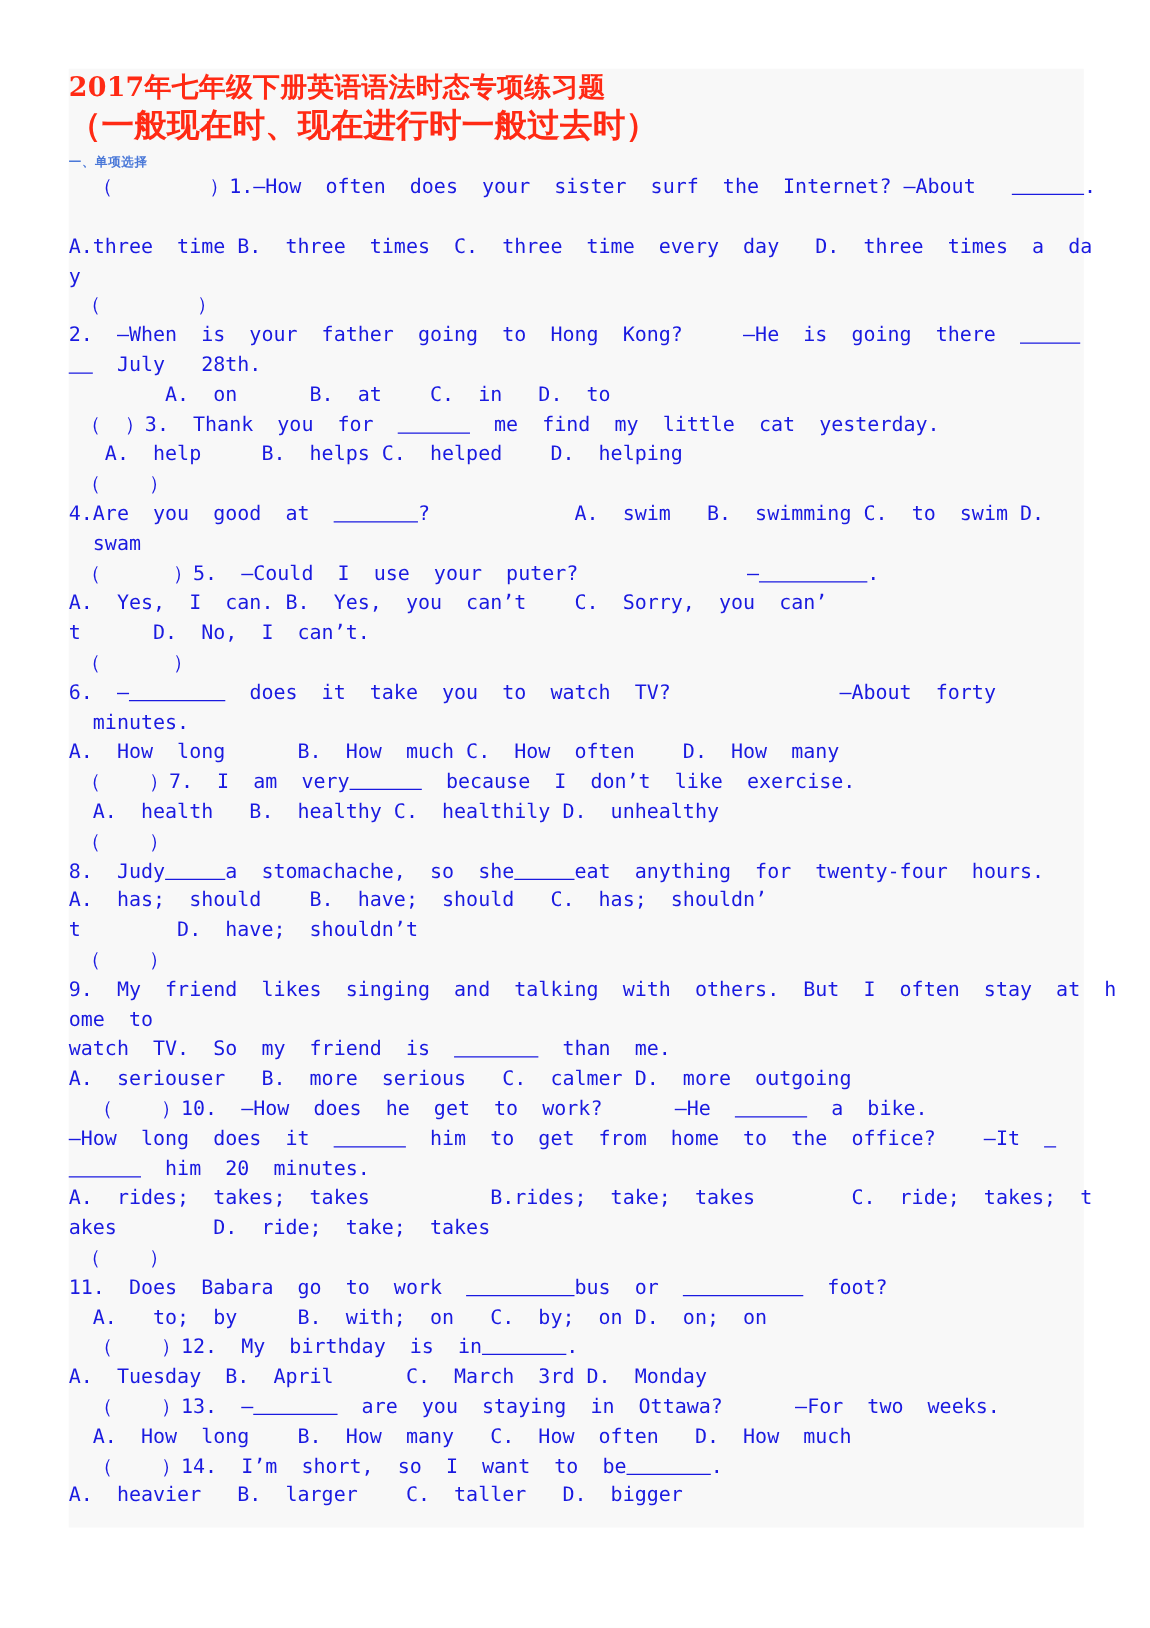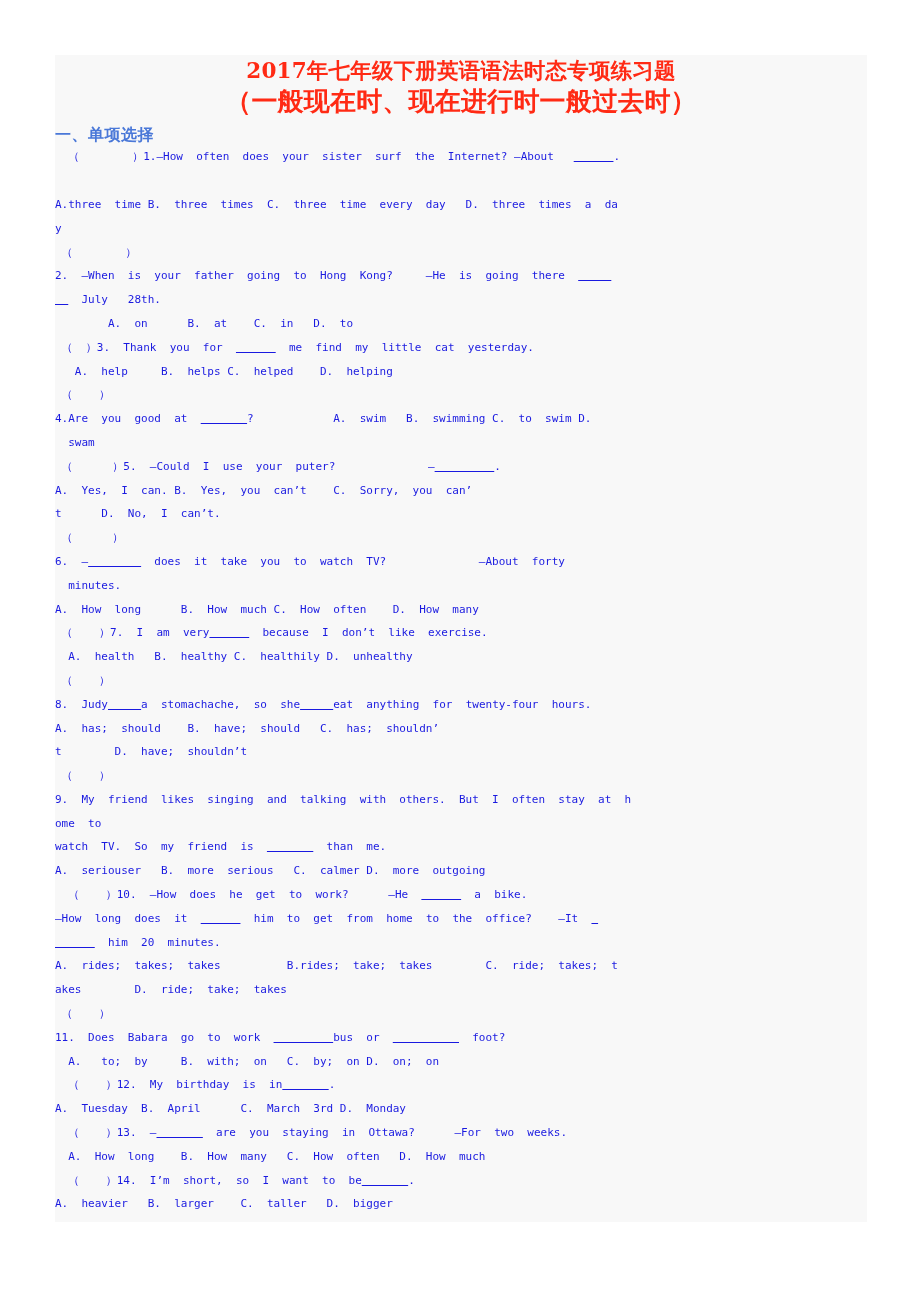--- a/index.html
+++ b/index.html
@@ -29,21 +29,21 @@
     position: absolute;
     left: 55px;
     top: 55px;
     width: 812px;
     box-sizing: border-box;
     padding: 0;
   }
 
   
   .title-block {
-    text-align: center;
+    text-align: left;
     color: #ff2a14;
     font-family: "DejaVu Serif", "Liberation Serif", serif;
     font-weight: 700;
     line-height: 1.28;
   }
   .title-line-1 {
     font-size: 21.5px;
     letter-spacing: 0.2px;
     padding-top: 2px;
     white-space: nowrap;
@@ -52,32 +52,32 @@
     font-size: 26px;
     letter-spacing: 0.2px;
     white-space: nowrap;
   }
 
   
   .section-heading {
     color: #4a78d8;
     font-family: "DejaVu Serif", "Liberation Serif", serif;
     font-weight: 700;
-    font-size: 16px;
+    font-size: 10px;
     letter-spacing: 0.5px;
     margin-top: 6px;
     padding-left: 0px;
     line-height: 1.35;
   }
 
   
   #question-lines {
     color: #1a1ae0;
     font-family: "DejaVu Sans Mono", "Liberation Mono", monospace;
-    font-size: 11px;
+    font-size: 16px;
     line-height: 23.8px;
     letter-spacing: 0px;
     white-space: pre;
   }
   .q-line {
     white-space: pre;
     min-height: 23.8px;
     overflow: visible;
   }
   .blank-u {

